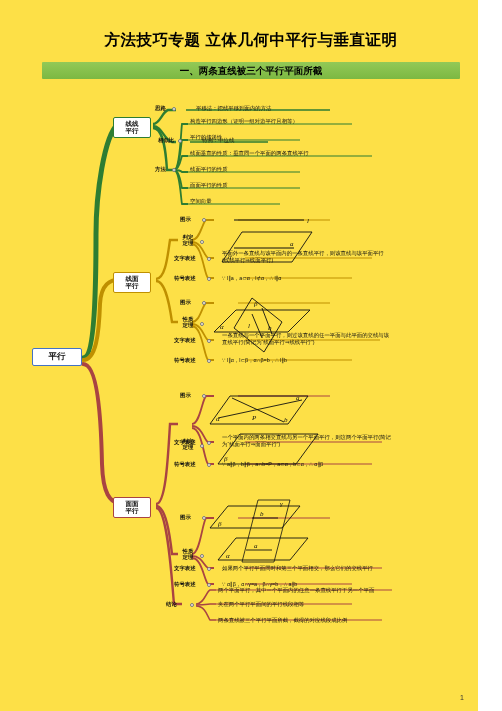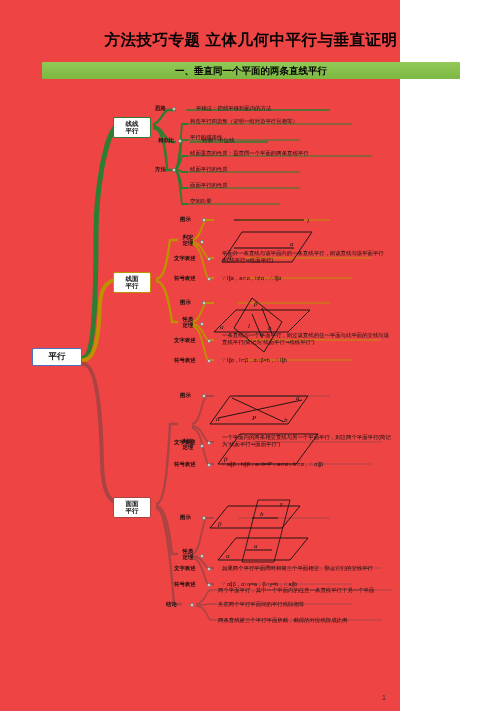--- a/index.html
+++ b/index.html
@@ -1,17 +1,17 @@
 <!DOCTYPE html>
 <html><head>
 <meta charset="utf-8">
 <style>
   html,body{margin:0;padding:0;background:#fff;}
   body{width:502px;height:711px;position:relative;font-family:"Liberation Sans","DejaVu Sans",sans-serif;color:#111;overflow:hidden;}
-  .page{position:absolute;left:0;top:0;width:400px;height:711px;background:#ef4444;}
+  .page{position:absolute;left:0;top:0;width:478px;height:711px;background:#fde047;}
 
   .title{position:absolute;left:0;top:30px;width:502px;text-align:center;font-size:15.5px;font-weight:bold;letter-spacing:.5px;color:#000;}
   .banner{position:absolute;left:42px;top:62px;width:418px;height:17px;background:#8CC152;background:linear-gradient(#93c957,#7cb842);border-radius:1px;}
   .banner span{display:block;width:100%;text-align:center;font-size:9.5px;font-weight:bold;color:#000;line-height:17px;}
 
   .pagenum{position:absolute;right:14px;bottom:10px;font-size:7px;color:#333;}
 
   svg.map{position:absolute;left:0;top:84px;width:502px;height:560px;overflow:visible;}
 
   .node{position:absolute;box-sizing:border-box;background:#fff;text-align:center;font-weight:bold;line-height:1.15;}
@@ -35,21 +35,21 @@
   .fig text{font-family:"Liberation Serif","DejaVu Serif",serif;font-style:italic;font-size:7px;fill:#111;}
 </style>
 </head>
 <body>
 
 <div class="page">
 
   <div class="title">方法技巧专题   立体几何中平行与垂直证明</div>
 
   <div class="banner">
-    <span>一、垂直同一个平面的两条直线平行</span>
+    <span>一、两条直线被三个平行平面所截</span>
   </div>
 
   <svg class="map" viewBox="0 0 502 560">
 
     <defs>
       <linearGradient id="trunk" x1="0" y1="1" x2="0" y2="0">
         <stop offset="0%" stop-color="#b5413a"></stop>
         <stop offset="38%" stop-color="#c07b34"></stop>
         <stop offset="62%" stop-color="#b9a13a"></stop>
         <stop offset="100%" stop-color="#2E7D32"></stop>

